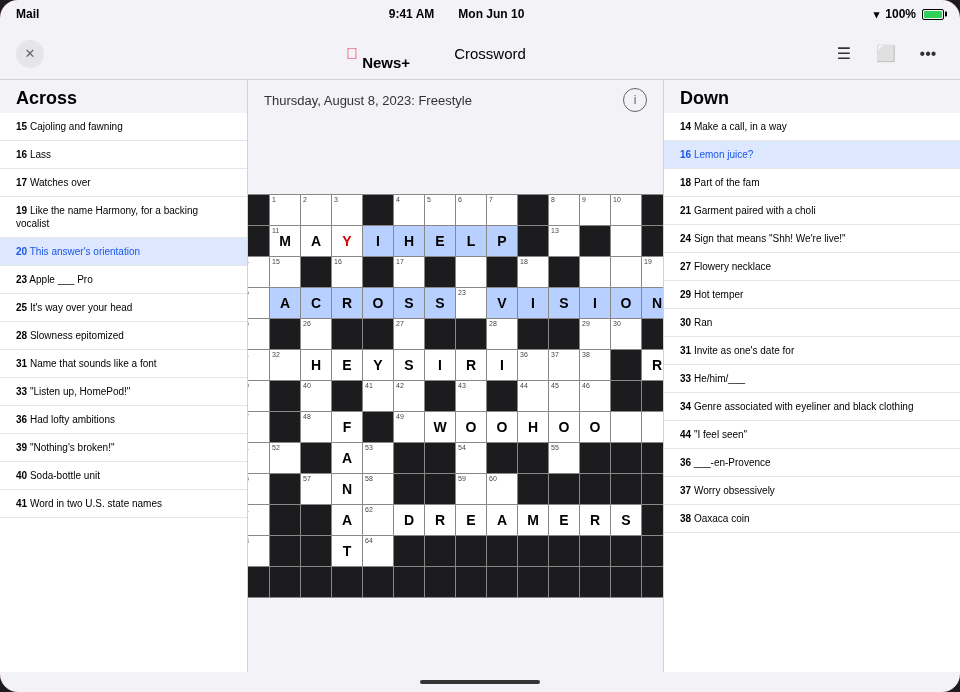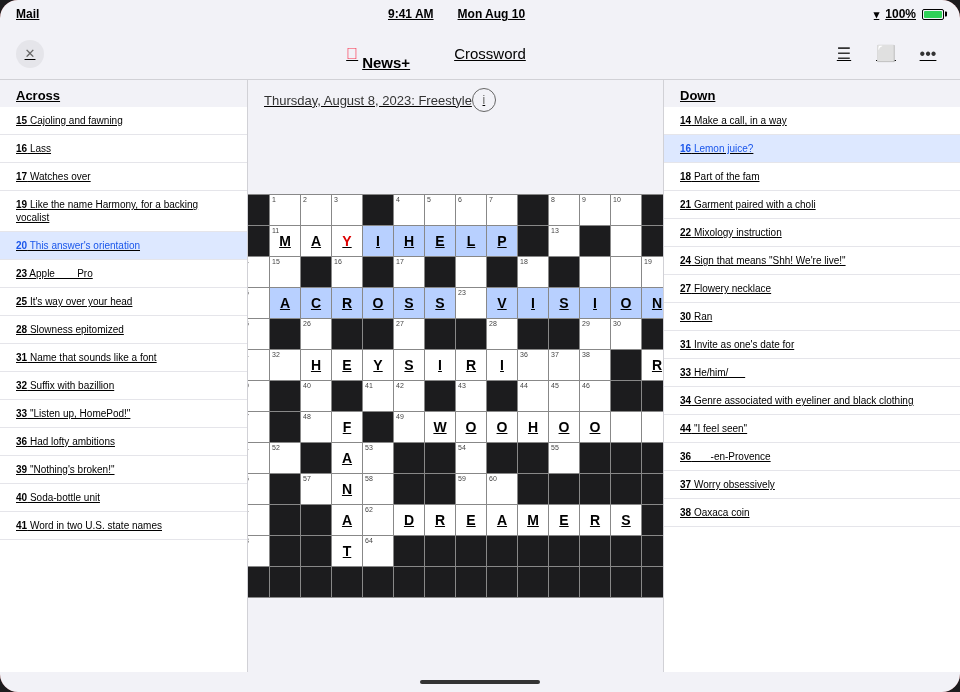--- a/index.html
+++ b/index.html
@@ -15,21 +15,20 @@
     
     .ipad-frame {
       width: 960px;
       height: 692px;
       background: #7f1d1d;
       border-radius: 18px;
       overflow: hidden;
       position: relative;
       display: flex;
       flex-direction: column;
-      text-decoration: underline;
     }
 
     
     .status-bar {
       height: 28px;
       background: #f2f2f7;
       display: flex;
       align-items: center;
       justify-content: space-between;
       padding: 0 16px;
@@ -126,21 +125,21 @@
       background: #fff;
       border-right: 1px solid #d1d1d6;
       overflow-y: auto;
       flex-shrink: 0;
     }
     .sidebar-left::-webkit-scrollbar { width: 4px; }
     .sidebar-left::-webkit-scrollbar-thumb { background: #ccc; border-radius: 2px; }
 
     .clue-section-header {
       padding: 8px 16px 4px;
-      font-size: 13px;
+      font-size: 18px;
       font-weight: 700;
       color: #000;
       background: #f2f2f7;
       position: sticky;
       top: 0;
       z-index: 1;
     }
 
     .clue-item {
       padding: 7px 16px;
@@ -161,20 +160,21 @@
       flex: 1;
       background: #f2f2f7;
       display: flex;
       flex-direction: column;
       overflow: hidden;
     }
     .crossword-header {
       padding: 8px 16px;
       display: flex;
       align-items: center;
+      justify-content: space-between;
       background: #f2f2f7;
     }
     .crossword-title {
       font-size: 13px;
       color: #333;
       font-weight: 400;
     }
     .crossword-info-btn {
       width: 24px; height: 24px;
       border: 1.5px solid #666;
@@ -264,21 +264,21 @@
 <body>
 
 <div class="ipad-frame">
 
   <div class="status-bar">
     <div class="status-left">
       <span>Mail</span>
     </div>
     <div style="display:flex;gap:24px;align-items:flex-end;">
       <span>9:41 AM</span>
-      <span>Mon Aug 10</span>
+      <span>Mon Jun 10</span>
     </div>
     <div class="status-right">
       <span class="wifi-icon">▾</span>
       <span>100%</span>
       <div class="battery-icon">
         <div class="battery-fill"></div>
       </div>
     </div>
   </div>
 
@@ -305,21 +305,20 @@
       <div id="across-clues-container">
           <div class="clue-item"><span class="clue-num">15</span> Cajoling and fawning</div>
           <div class="clue-item"><span class="clue-num">16</span> Lass</div>
           <div class="clue-item"><span class="clue-num">17</span> Watches over</div>
           <div class="clue-item"><span class="clue-num">19</span> Like the name Harmony, for a backing vocalist</div>
           <div class="clue-item active"><span class="clue-num">20</span> This answer's orientation</div>
           <div class="clue-item"><span class="clue-num">23</span> Apple ___ Pro</div>
           <div class="clue-item"><span class="clue-num">25</span> It's way over your head</div>
           <div class="clue-item"><span class="clue-num">28</span> Slowness epitomized</div>
           <div class="clue-item"><span class="clue-num">31</span> Name that sounds like a font</div>
-          <div class="clue-item"><span class="clue-num">32</span> Suffix with bazillion</div>
           <div class="clue-item"><span class="clue-num">33</span> "Listen up, HomePod!"</div>
           <div class="clue-item"><span class="clue-num">36</span> Had lofty ambitions</div>
           <div class="clue-item"><span class="clue-num">39</span> "Nothing's broken!"</div>
           <div class="clue-item"><span class="clue-num">40</span> Soda-bottle unit</div>
           <div class="clue-item"><span class="clue-num">41</span> Word in two U.S. state names</div>
         </div>
     </div>
 
     <div class="crossword-area">
       <div class="crossword-header">
@@ -719,23 +718,23 @@
       </div>
     </div>
 
     <div class="sidebar-right">
       <div class="clue-section-header">Down</div>
       <div id="down-clues-container">
           <div class="clue-item"><span class="clue-num">14</span> Make a call, in a way</div>
           <div class="clue-item active"><span class="clue-num">16</span> Lemon juice?</div>
           <div class="clue-item"><span class="clue-num">18</span> Part of the fam</div>
           <div class="clue-item"><span class="clue-num">21</span> Garment paired with a choli</div>
-          <div class="clue-item"><span class="clue-num">22</span> Mixology instruction</div>
           <div class="clue-item"><span class="clue-num">24</span> Sign that means "Shh! We're live!"</div>
           <div class="clue-item"><span class="clue-num">27</span> Flowery necklace</div>
+          <div class="clue-item"><span class="clue-num">29</span> Hot temper</div>
           <div class="clue-item"><span class="clue-num">30</span> Ran</div>
           <div class="clue-item"><span class="clue-num">31</span> Invite as one's date for</div>
           <div class="clue-item"><span class="clue-num">33</span> He/him/___</div>
           <div class="clue-item"><span class="clue-num">34</span> Genre associated with eyeliner and black clothing</div>
           <div class="clue-item"><span class="clue-num">44</span> "I feel seen"</div>
           <div class="clue-item"><span class="clue-num">36</span> ___-en-Provence</div>
           <div class="clue-item"><span class="clue-num">37</span> Worry obsessively</div>
           <div class="clue-item"><span class="clue-num">38</span> Oaxaca coin</div>
         </div>
     </div>

